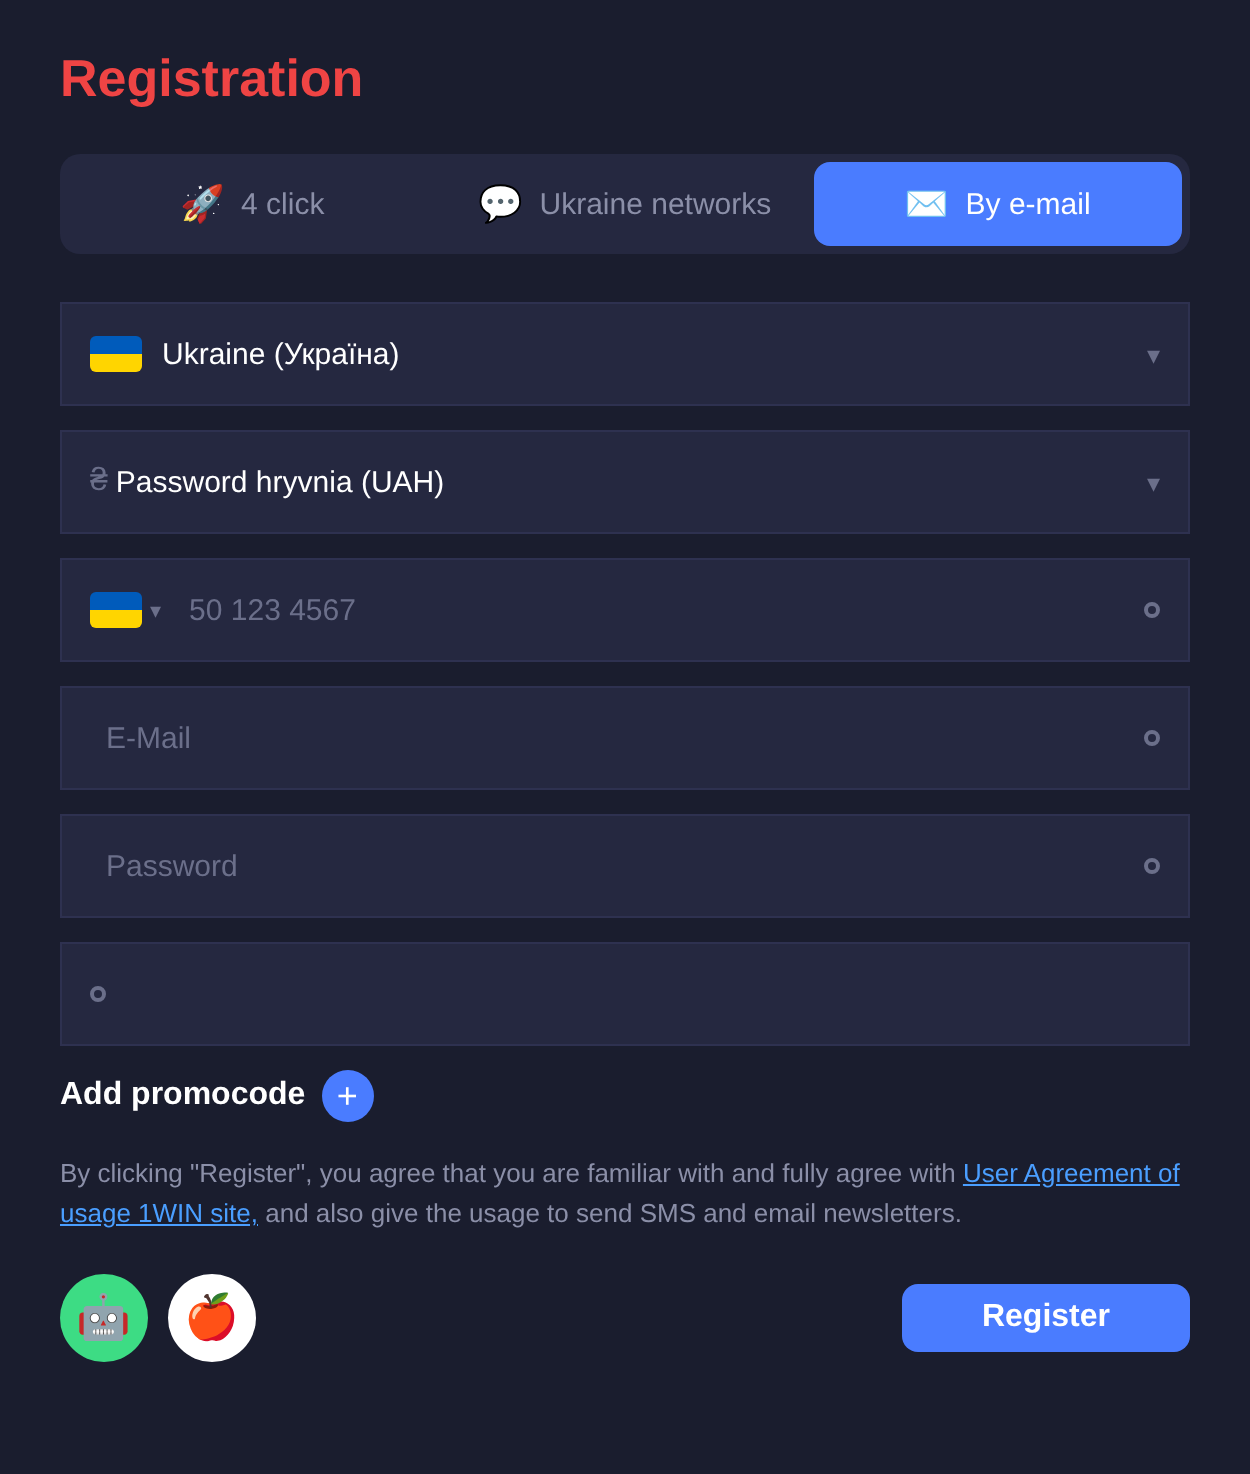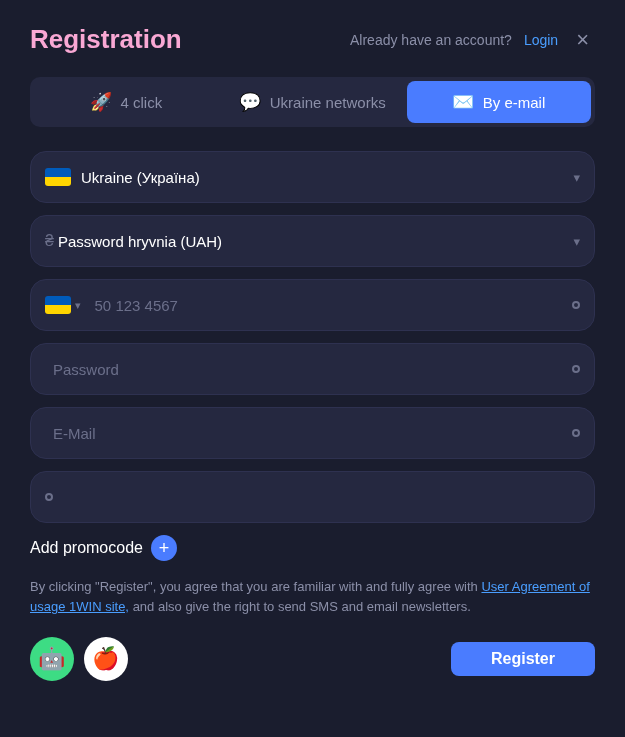--- a/index.html
+++ b/index.html
@@ -20,21 +20,21 @@
     }
     .header-row {
       display: flex;
       align-items: center;
       justify-content: space-between;
       margin-bottom: 22px;
     }
     .title {
       font-size: 26px;
       font-weight: 700;
-      color: #f9a8d4;
+      color: #ef4444;
       text-align: right;
     }
     .header-right {
       display: flex;
       align-items: center;
       gap: 12px;
     }
     .already-text {
       font-size: 14px;
       color: #8b8fa8;
@@ -83,21 +83,21 @@
     }
     .tab-icon {
       font-size: 18px;
     }
     .form-group {
       margin-bottom: 12px;
     }
     .input-wrapper {
       background: #252840;
       border: 1.5px solid #2e3150;
-      border-radius: 16px;
+      border-radius: 0;
       display: flex;
       align-items: center;
       padding: 0 14px;
       height: 52px;
       position: relative;
     }
     .input-wrapper input {
       background: transparent;
       border: none;
       outline: none;
@@ -148,21 +148,21 @@
       flex-shrink: 0;
     }
     .add-promo {
       display: flex;
       align-items: center;
       gap: 8px;
       margin-bottom: 16px;
     }
     .add-promo-text {
       font-size: 16px;
-      font-weight: 400;
+      font-weight: 700;
       color: #fff;
     }
     .plus-btn {
       width: 26px;
       height: 26px;
       border-radius: 50%;
       background: #4a7cff;
       border: none;
       color: #fff;
       font-size: 18px;
@@ -224,25 +224,20 @@
       flex: 1;
     }
   </style>
 </head>
 <body>
 
 <div class="modal">
 
   <div class="header-row">
     <span class="title">Registration</span>
-    <div class="header-right">
-      <span class="already-text">Already have an account?</span>
-      <a href="#" class="login-link">Login</a>
-      <button class="close-btn">×</button>
-    </div>
   </div>
 
   <div class="tabs">
     <button class="tab">
       <span class="tab-icon">🚀</span>
       <span>4 click</span>
     </button>
     <button class="tab">
       <span class="tab-icon">💬</span>
       <span>Ukraine networks</span>
@@ -275,47 +270,47 @@
         <span class="flag-icon flag-ua"></span>
         <span class="phone-chevron">▾</span>
       </div>
       <input type="tel" style="margin-left: 6px;" placeholder="50 123 4567">
       <span class="dot-indicator"></span>
     </div>
   </div>
 
   <div class="form-group">
     <div class="input-wrapper">
+      <input type="email" placeholder="E-Mail" style="">
+      <span class="dot-indicator"></span>
+    </div>
+  </div>
+
+  <div class="form-group">
+    <div class="input-wrapper">
       <input type="password" placeholder="Password" style="">
-      <span class="dot-indicator"></span>
-    </div>
-  </div>
-
-  <div class="form-group">
-    <div class="input-wrapper">
-      <input type="email" placeholder="E-Mail" style="">
       <span class="dot-indicator"></span>
     </div>
   </div>
 
   <div class="form-group">
     <div class="input-wrapper">
       <span class="dot-indicator"></span>
     </div>
   </div>
 
   <div class="add-promo">
     <span class="add-promo-text">Add promocode</span>
     <button class="plus-btn">+</button>
   </div>
 
   <div class="terms-text">
     <span>By clicking "Register", you agree that you are familiar with and fully agree with</span>
     <a href="#" class="terms-link">User Agreement of usage 1WIN site,</a>
-    <span>and also give the right to send SMS and email newsletters.</span>
+    <span>and also give the usage to send SMS and email newsletters.</span>
   </div>
 
   <div class="bottom-row">
     <div class="store-icons">
       <div class="store-badge android-badge">
         <span>🤖</span>
       </div>
       <div class="store-badge apple-badge">
         <span>🍎</span>
       </div>

